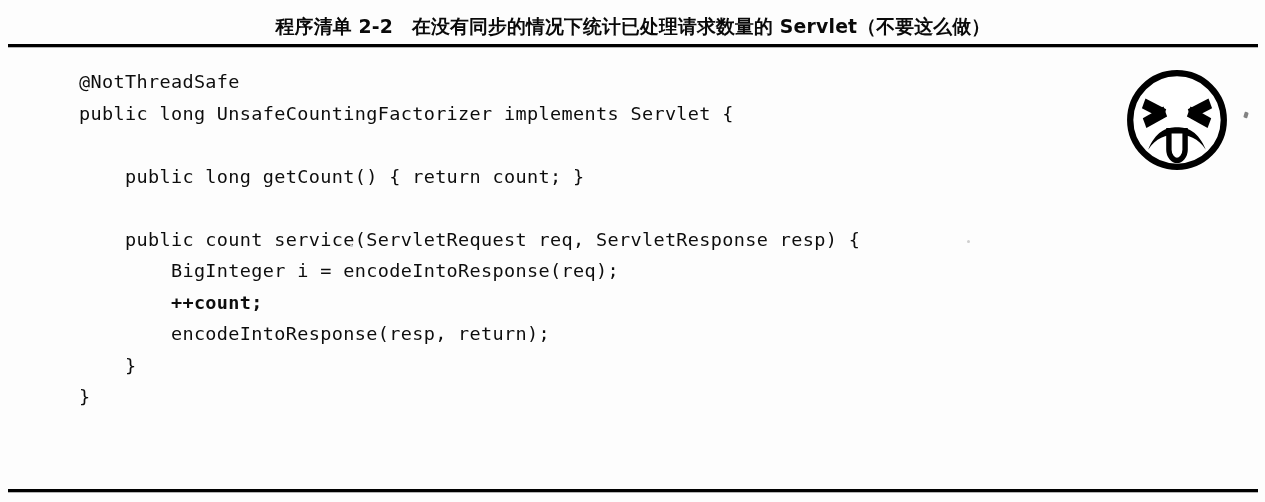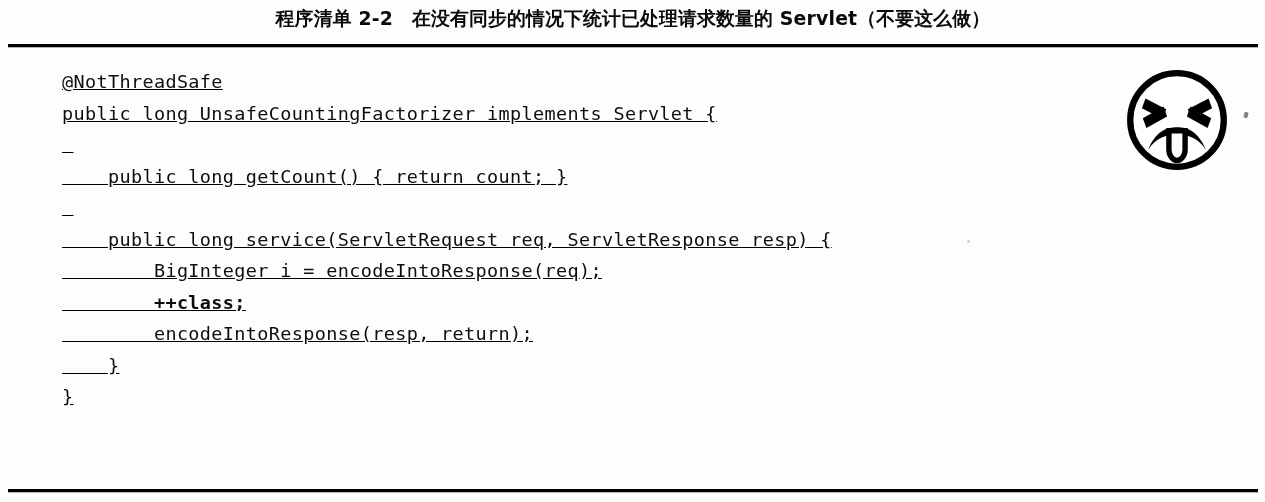--- a/index.html
+++ b/index.html
@@ -23,21 +23,21 @@
   }
 
   
   .caption-row {
     position: absolute;
     left: 0;
     top: 6px;
     width: 1265px;
     height: 34px;
     display: flex;
-    align-items: flex-start;
+    align-items: flex-end;
     justify-content: center;
   }
   .caption-text {
     font-family: "DejaVu Sans", "Liberation Sans", sans-serif;
     font-size: 19px;
     font-weight: bold;
     letter-spacing: 0.2px;
     color: #0a0a0a;
     white-space: pre;
     transform: scaleX(0.99);
@@ -57,24 +57,23 @@
   }
   .rule-bottom {
     top: 489px;
     height: 3px;
     box-shadow: 0 1px 0 rgba(120,120,120,0.55);
   }
 
   
   .code-block {
     position: absolute;
-    left: 62px;
+    left: 79px;
     top: 66px;
     width: 1020px;
-    text-decoration: underline;
   }
   .code-line {
     font-family: "DejaVu Sans Mono", "Liberation Mono", monospace;
     font-size: 18.5px;
     line-height: 31.5px;
     height: 31.5px;
     white-space: pre;
     color: #0d0d0d;
     letter-spacing: 0.35px;
   }
@@ -140,23 +139,23 @@
   </div>
 
   <div class="rule rule-top"></div>
 
   <div class="code-block">
       <div class="code-line">@NotThreadSafe</div>
       <div class="code-line">public long UnsafeCountingFactorizer implements Servlet {</div>
       <div class="code-line blank">&nbsp;</div>
       <div class="code-line">    public long getCount() { return count; }</div>
       <div class="code-line blank">&nbsp;</div>
-      <div class="code-line">    public long service(ServletRequest req, ServletResponse resp) {</div>
+      <div class="code-line">    public count service(ServletRequest req, ServletResponse resp) {</div>
       <div class="code-line">        BigInteger i = encodeIntoResponse(req);</div>
-      <div class="code-line bold">        ++class;</div>
+      <div class="code-line bold">        ++count;</div>
       <div class="code-line">        encodeIntoResponse(resp, return);</div>
       <div class="code-line">    }</div>
       <div class="code-line">}</div>
     </div>
 
   <div class="warn-icon">
     <svg viewBox="0 0 120 120" xmlns="http://www.w3.org/2000/svg" aria-hidden="true">
 
       <circle cx="60" cy="60" r="52" fill="#ffffff" stroke="#000000" stroke-width="7"></circle>
 

